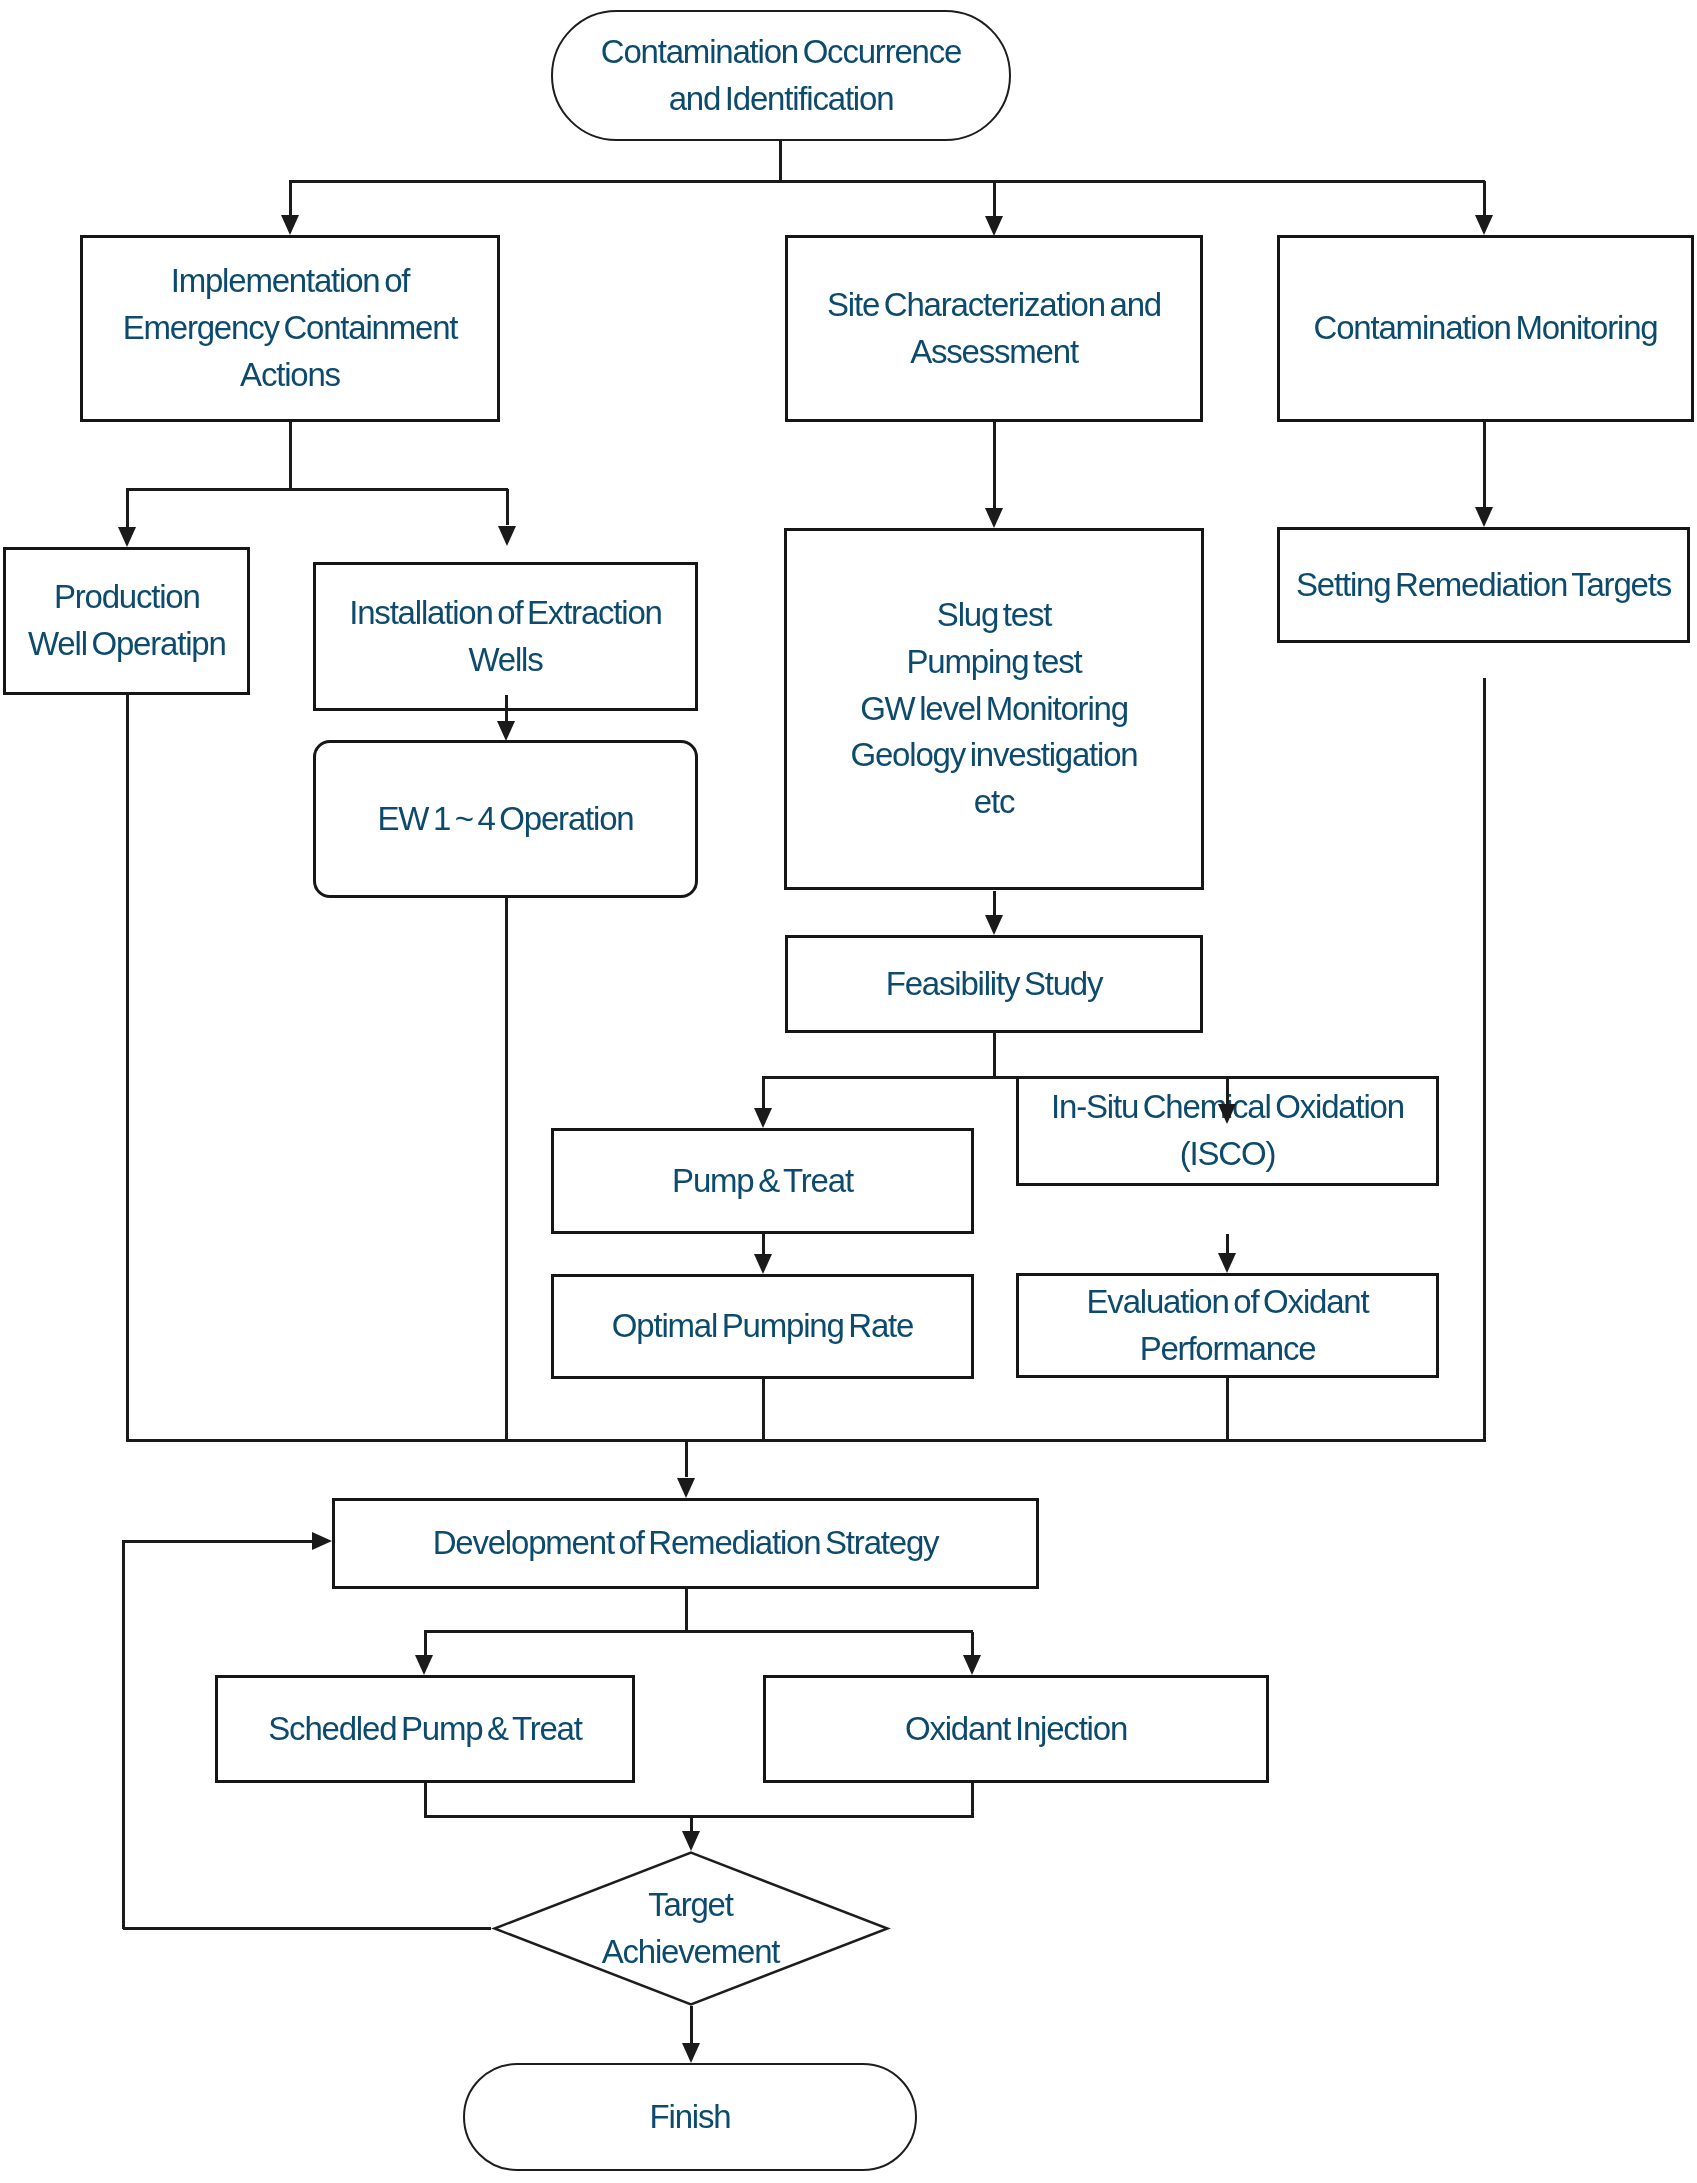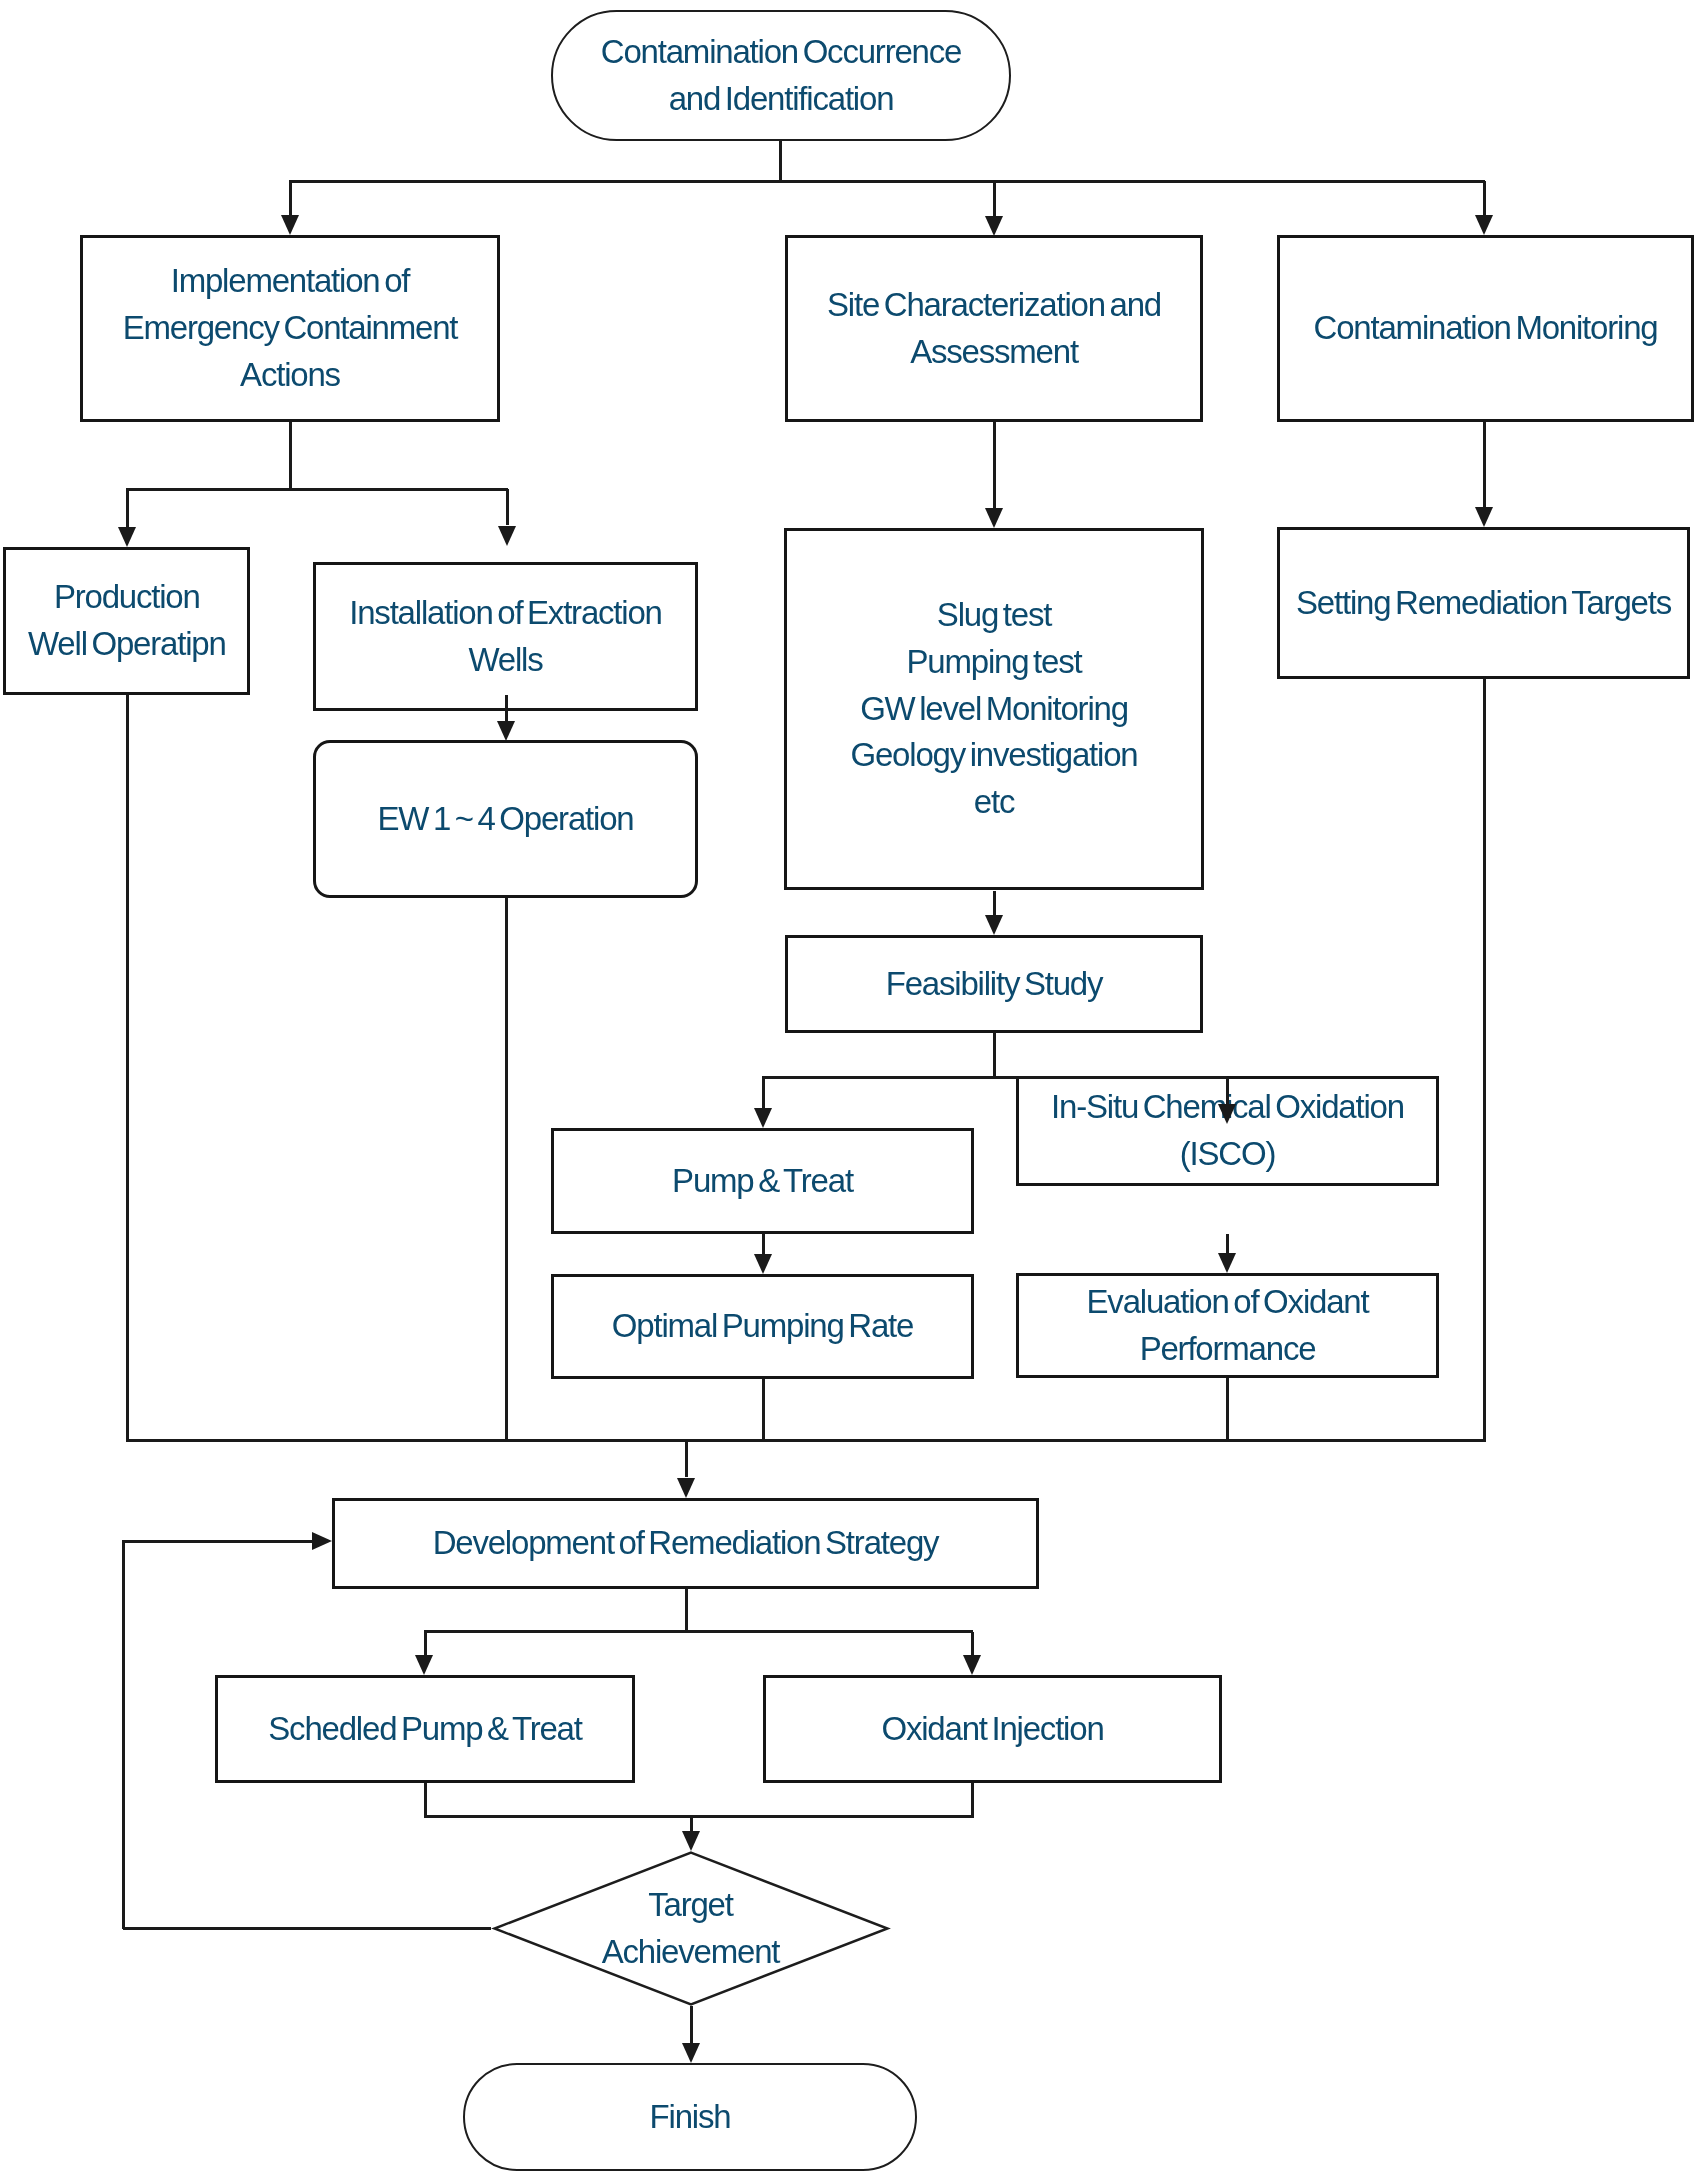--- a/index.html
+++ b/index.html
@@ -91,41 +91,41 @@
 
   <div class="node rect" style="left:313px;top:546px;width:385px;height:149px;margin-top:16px;">Installation of Extraction
 Wells</div>
 
   <div class="node rect" style="left:784px;top:528px;width:420px;height:362px;">Slug test
 Pumping test
 GW level Monitoring
 Geology investigation
 etc</div>
 
-  <div class="node rect" style="left:1277px;top:527px;width:413px;height:152px;">Setting Remediation Targets</div>
+  <div class="node rect" style="left:1277px;top:527px;width:413px;height:116px;">Setting Remediation Targets</div>
 
   <div class="node rect" style="left:313px;top:740px;width:385px;height:158px;border-radius:17px;">EW 1 ~ 4 Operation</div>
 
   <div class="node rect" style="left:785px;top:935px;width:418px;height:98px;">Feasibility Study</div>
 
   <div class="node rect" style="left:551px;top:1128px;width:423px;height:106px;">Pump &amp; Treat</div>
 
   <div class="node rect" style="left:1016px;top:1076px;width:423px;height:110px;">In-Situ Chemical Oxidation
 (ISCO)</div>
 
   <div class="node rect" style="left:551px;top:1274px;width:423px;height:105px;">Optimal Pumping Rate</div>
 
   <div class="node rect" style="left:1016px;top:1273px;width:423px;height:105px;">Evaluation of Oxidant
 Performance</div>
 
   <div class="node rect" style="left:332px;top:1498px;width:707px;height:91px;">Development of Remediation Strategy</div>
 
   <div class="node rect" style="left:215px;top:1675px;width:420px;height:108px;">Schedled Pump &amp; Treat</div>
 
-  <div class="node rect" style="left:763px;top:1675px;width:459px;height:108px;">Oxidant Injection</div>
+  <div class="node rect" style="left:763px;top:1675px;width:506px;height:108px;">Oxidant Injection</div>
 
   <svg class="diamond-svg" width="400" height="155" viewBox="0 0 482 187">
     <polygon points="241,2 478,93.5 241,185 4,93.5" fill="#ffffff" stroke="#1d1d1d" stroke-width="3"></polygon>
   </svg>
   <div class="node diamond-label">Target
 Achievement</div>
 
   <div class="node stadium" style="left:463px;top:2063px;width:454px;height:108px;border-radius:54px;">Finish</div>
 
   <div class="vline" style="left:779px;top:141px;height:40px;"></div>

